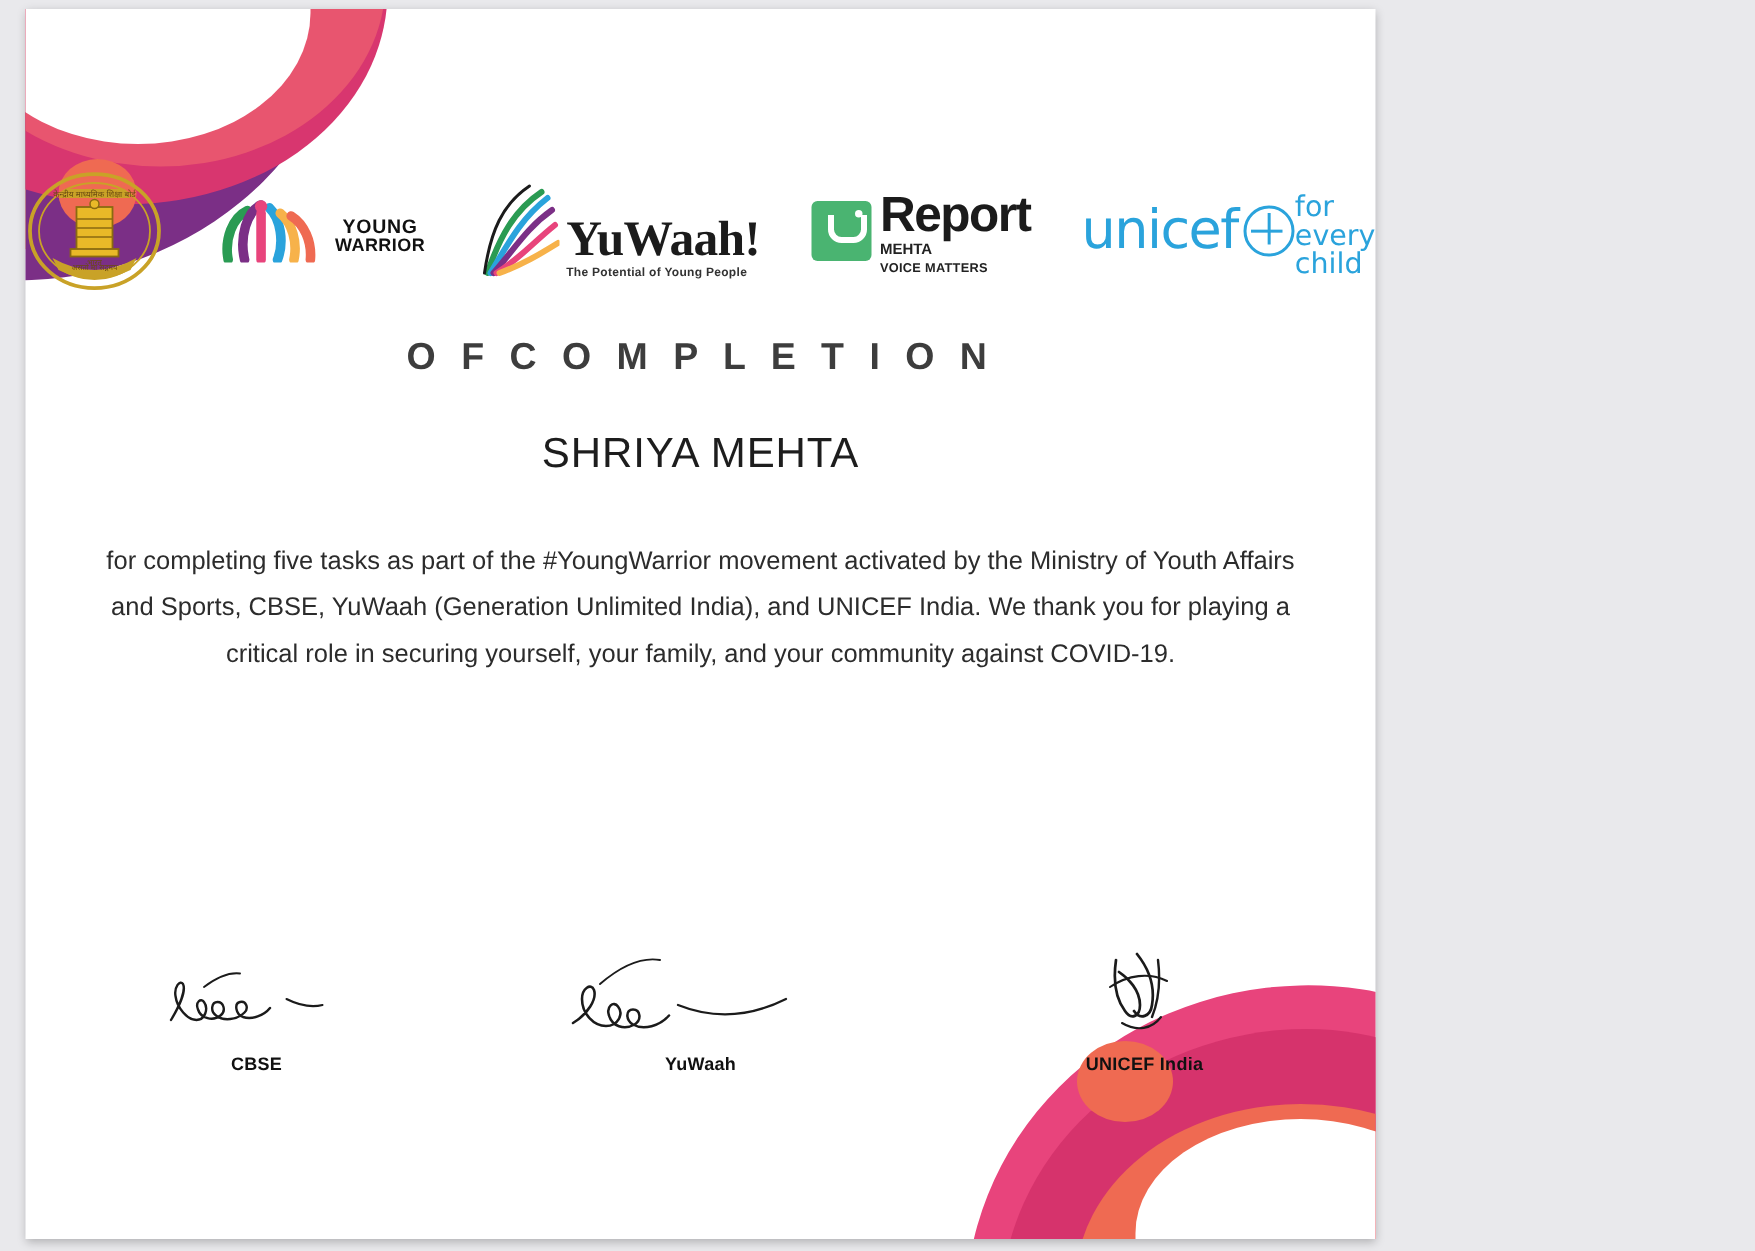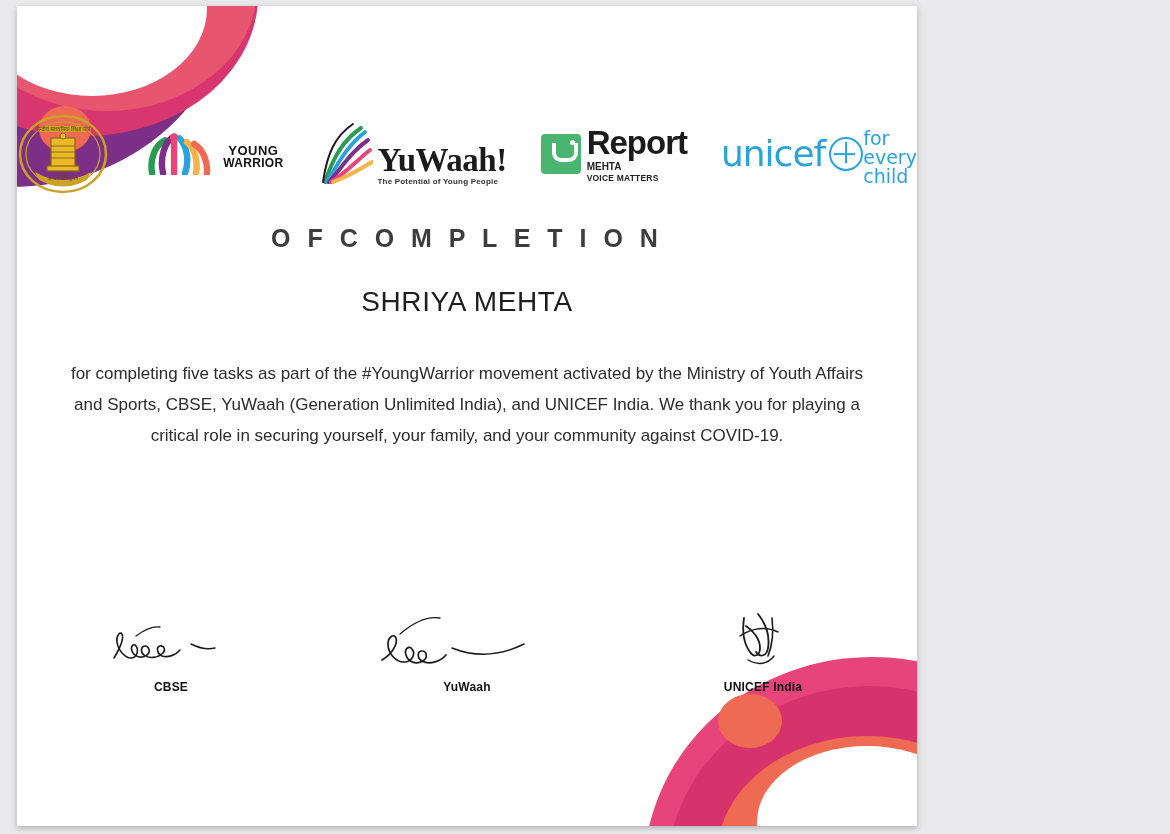--- a/index.html
+++ b/index.html
@@ -261,21 +261,21 @@
     margin: 40px auto 0 auto;
     font-size: 17px;
     line-height: 31px;
     color: #2c2c2c;
   }
 
   
   .signatures {
     position: absolute;
     left: 0; right: 0;
-    top: 602px;
+    top: 624px;
     display: flex;
     justify-content: center;
     gap: 106px;
     z-index: 5;
   }
   .sig-block { width: 190px; text-align: center; }
   .sig-img { height: 66px; display: flex; align-items: flex-end; justify-content: center; }
   .sig-label {
     font-size: 12px;
     font-weight: bold;

